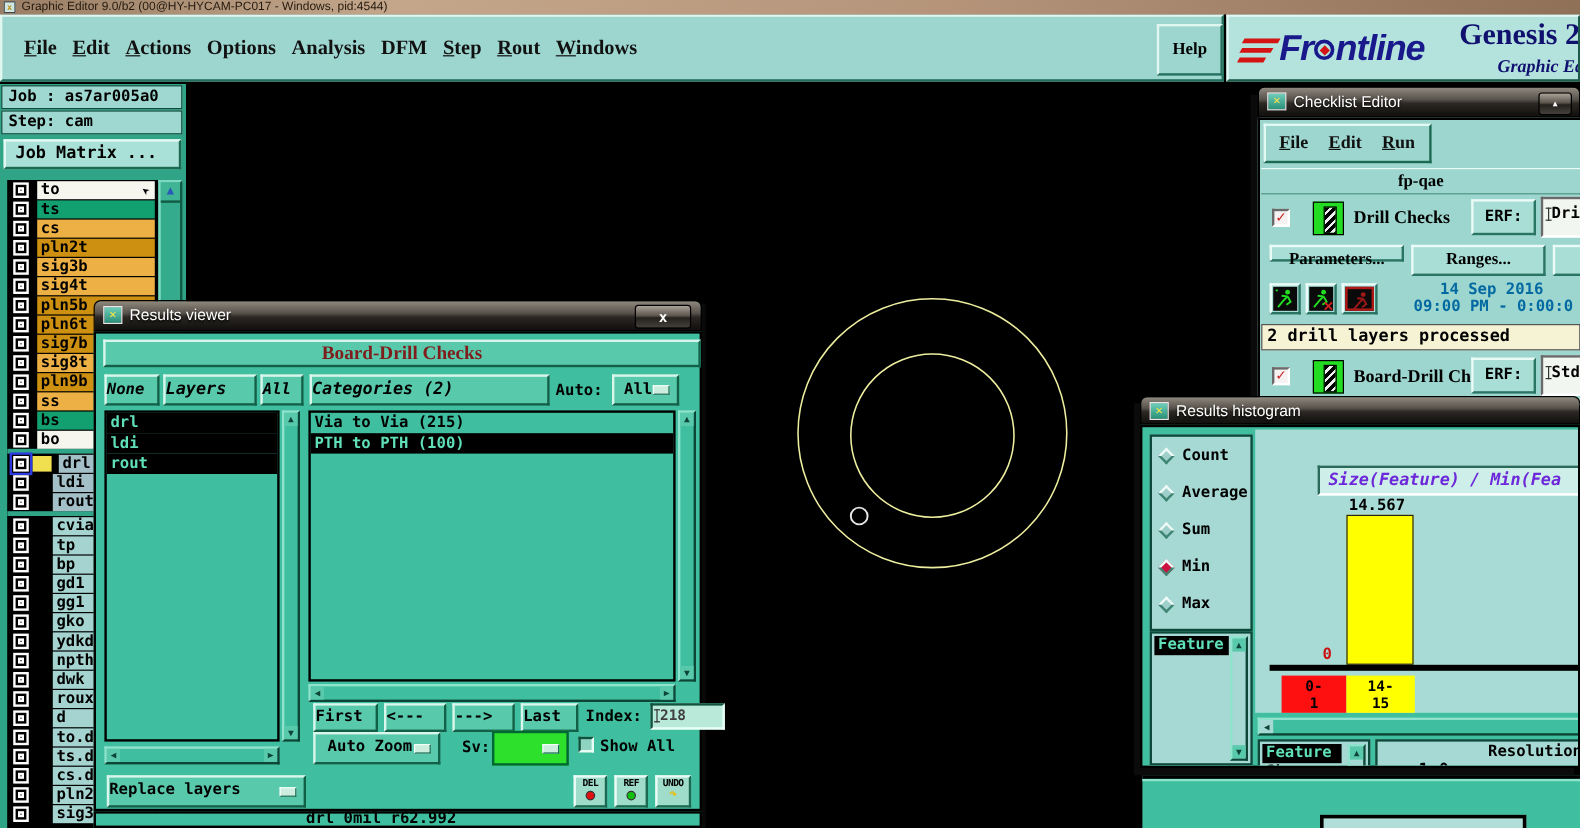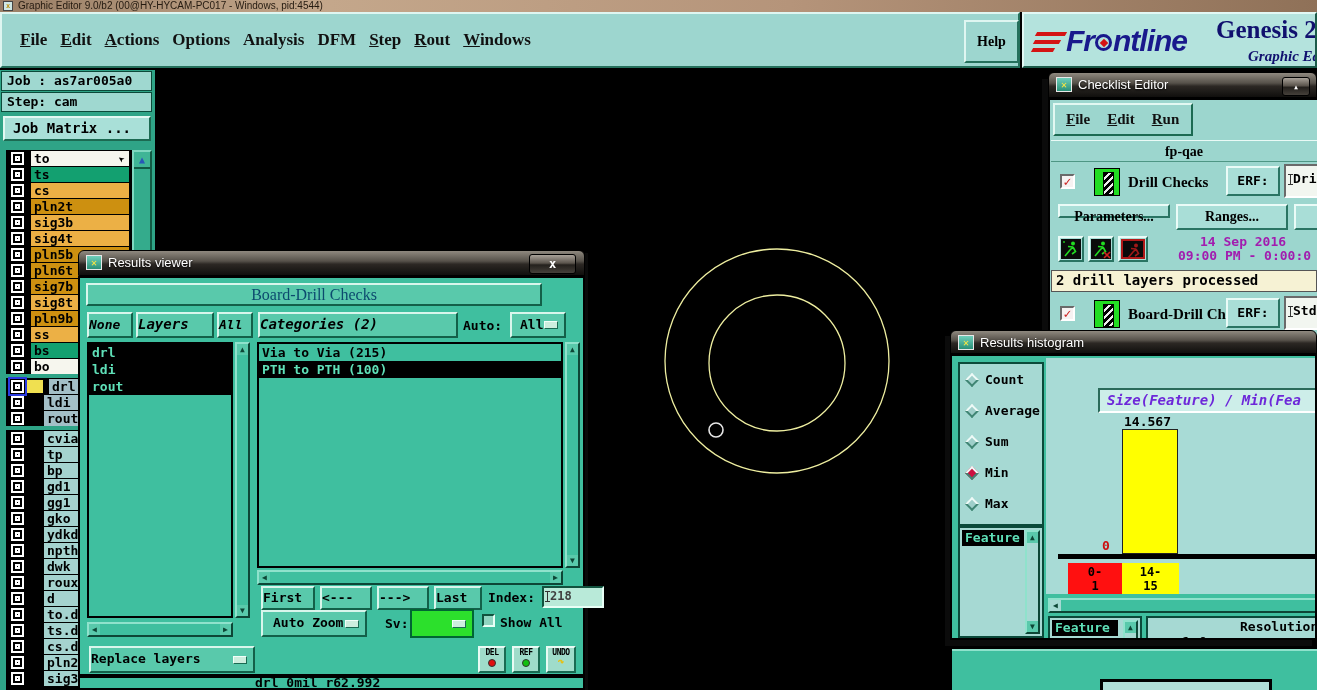--- a/index.html
+++ b/index.html
@@ -90,22 +90,22 @@
   .minibtn .dot { width:8px; height:8px; border-radius:50%; margin:2px auto 0; border:1px solid #333;}
   .caret { display:inline-block; width:1px; height:11px; background:#333; position:relative; vertical-align:-2px; margin-right:2px;}
   .caret::before,.caret::after{content:"";position:absolute;left:-2px;width:5px;height:1px;background:#333;}
   .caret::before{top:0;} .caret::after{bottom:0;}
 
   
   #rv { left:78px; top:250px; width:507px; height:440px; z-index:20; box-shadow:3px 3px 0 #0a0a0a;}
   #rv .glassbar{ height:26px; }
   #rv-close { right:8px; top:3px; width:47px; height:20px; font-size:12px; line-height:18px; font-weight:bold;}
   #rv-body { position:absolute; left:0; top:26px; width:507px; height:400px; background:#3fbf9f; border:2px solid #000;}
-  #rv-header { position:absolute; left:6px; top:5px; width:456px; height:23px; text-align:center;
-    font-family:"Liberation Serif",serif; font-weight:normal; font-size:16px; line-height:20px; color:#0c4a6e;}
+  #rv-header { position:absolute; left:6px; top:5px; width:498px; height:23px; text-align:center;
+    font-family:"Liberation Serif",serif; font-weight:bold; font-size:16px; line-height:20px; color:#7f1d1d;}
   .rvbtn { position:absolute; height:26px; font-weight:bold; font-size:13px; color:#000; }
   .ital { font-style:italic; }
   #rv-llist { position:absolute; left:7px; top:64px; width:146px; height:276px; background:#3fbf9f; border:2px solid #000;}
   .rv-item { height:17px; font-weight:bold; font-size:13px; line-height:17px; padding-left:3px; color:#000;}
   .rv-item.sel { background:#000; color:#5fe0b8; }
   #rv-clist { position:absolute; left:177px; top:64px; width:306px; height:226px; background:#3fbf9f; border:2px solid #000;}
   .vscroll { position:absolute; width:15px; background:#3fbf9f; border:2px solid; border-color:#8fe2cc #0d4636 #0d4636 #8fe2cc;}
   .hscroll { position:absolute; height:15px; background:#3fbf9f; border:2px solid; border-color:#8fe2cc #0d4636 #0d4636 #8fe2cc;}
   .sarr { position:absolute; font-size:8px; color:#0d4636; line-height:11px; text-align:center; width:11px; height:11px; background:#59c9ab;}
   #rv-status { position:absolute; left:0; top:426px; width:507px; height:14px; background:#3fbf9f; border:2px solid #000;
@@ -137,21 +137,21 @@
   .ckbtn { position:absolute; background:#a9ded7; border:2px solid; border-color:#eafbf7 #2a7463 #2a7463 #eafbf7;
     text-align:center; color:#000;}
   .wfield { position:absolute; background:#f2f6f0; border:2px solid; border-color:#6a6a6a #fff #fff #6a6a6a;
     font-weight:bold; font-size:13px; padding:5px 2px 0 4px; white-space:nowrap;}
   .runbtn { position:absolute; width:26px; height:26px; background:#a9ded7;
     border:2px solid; border-color:#eafbf7 #2a7463 #2a7463 #eafbf7;}
   .runbtn .inner { position:absolute; inset:1px; background:#0a0a0a; }
   .runbtn.red .inner { border:2px solid #b01818; }
   #ck-status { position:absolute; left:1px; top:170px; width:266px; height:22px; background:#f6f2d4;
     border:1px solid #555; font-weight:bold; font-size:14px; line-height:19px; padding-left:4px; color:#000;}
-  .ckdate { position:absolute; font-weight:bold; font-size:13px; color:#a21caf; white-space:nowrap;}
+  .ckdate { position:absolute; font-weight:bold; font-size:13px; color:#0369a1; white-space:nowrap;}
 
   
   #hg { left:950px; top:330px; width:367px; height:310px; z-index:25; box-shadow:-5px 6px 0 #0b0b0b;}
   #hg .glassbar { height:24px; }
   #hg-body { position:absolute; left:0; top:24px; width:367px; height:286px; background:#3fbf9f; border:2px solid #000; overflow:hidden;}
   #hg-measures { position:absolute; left:6px; top:6px; width:86px; height:164px; background:#a6d9d3; border:2px solid #0b4a3a;}
   .meas-row { display:flex; align-items:center; height:31px; padding-left:7px; }
   .diamond { width:10px; height:10px; transform:rotate(45deg); background:#9fcfca; flex:0 0 auto;
     border:2px solid; border-color:#eefaf7 #3f8573 #3f8573 #eefaf7;}
   .diamond.sel { background:#cc1040; }

